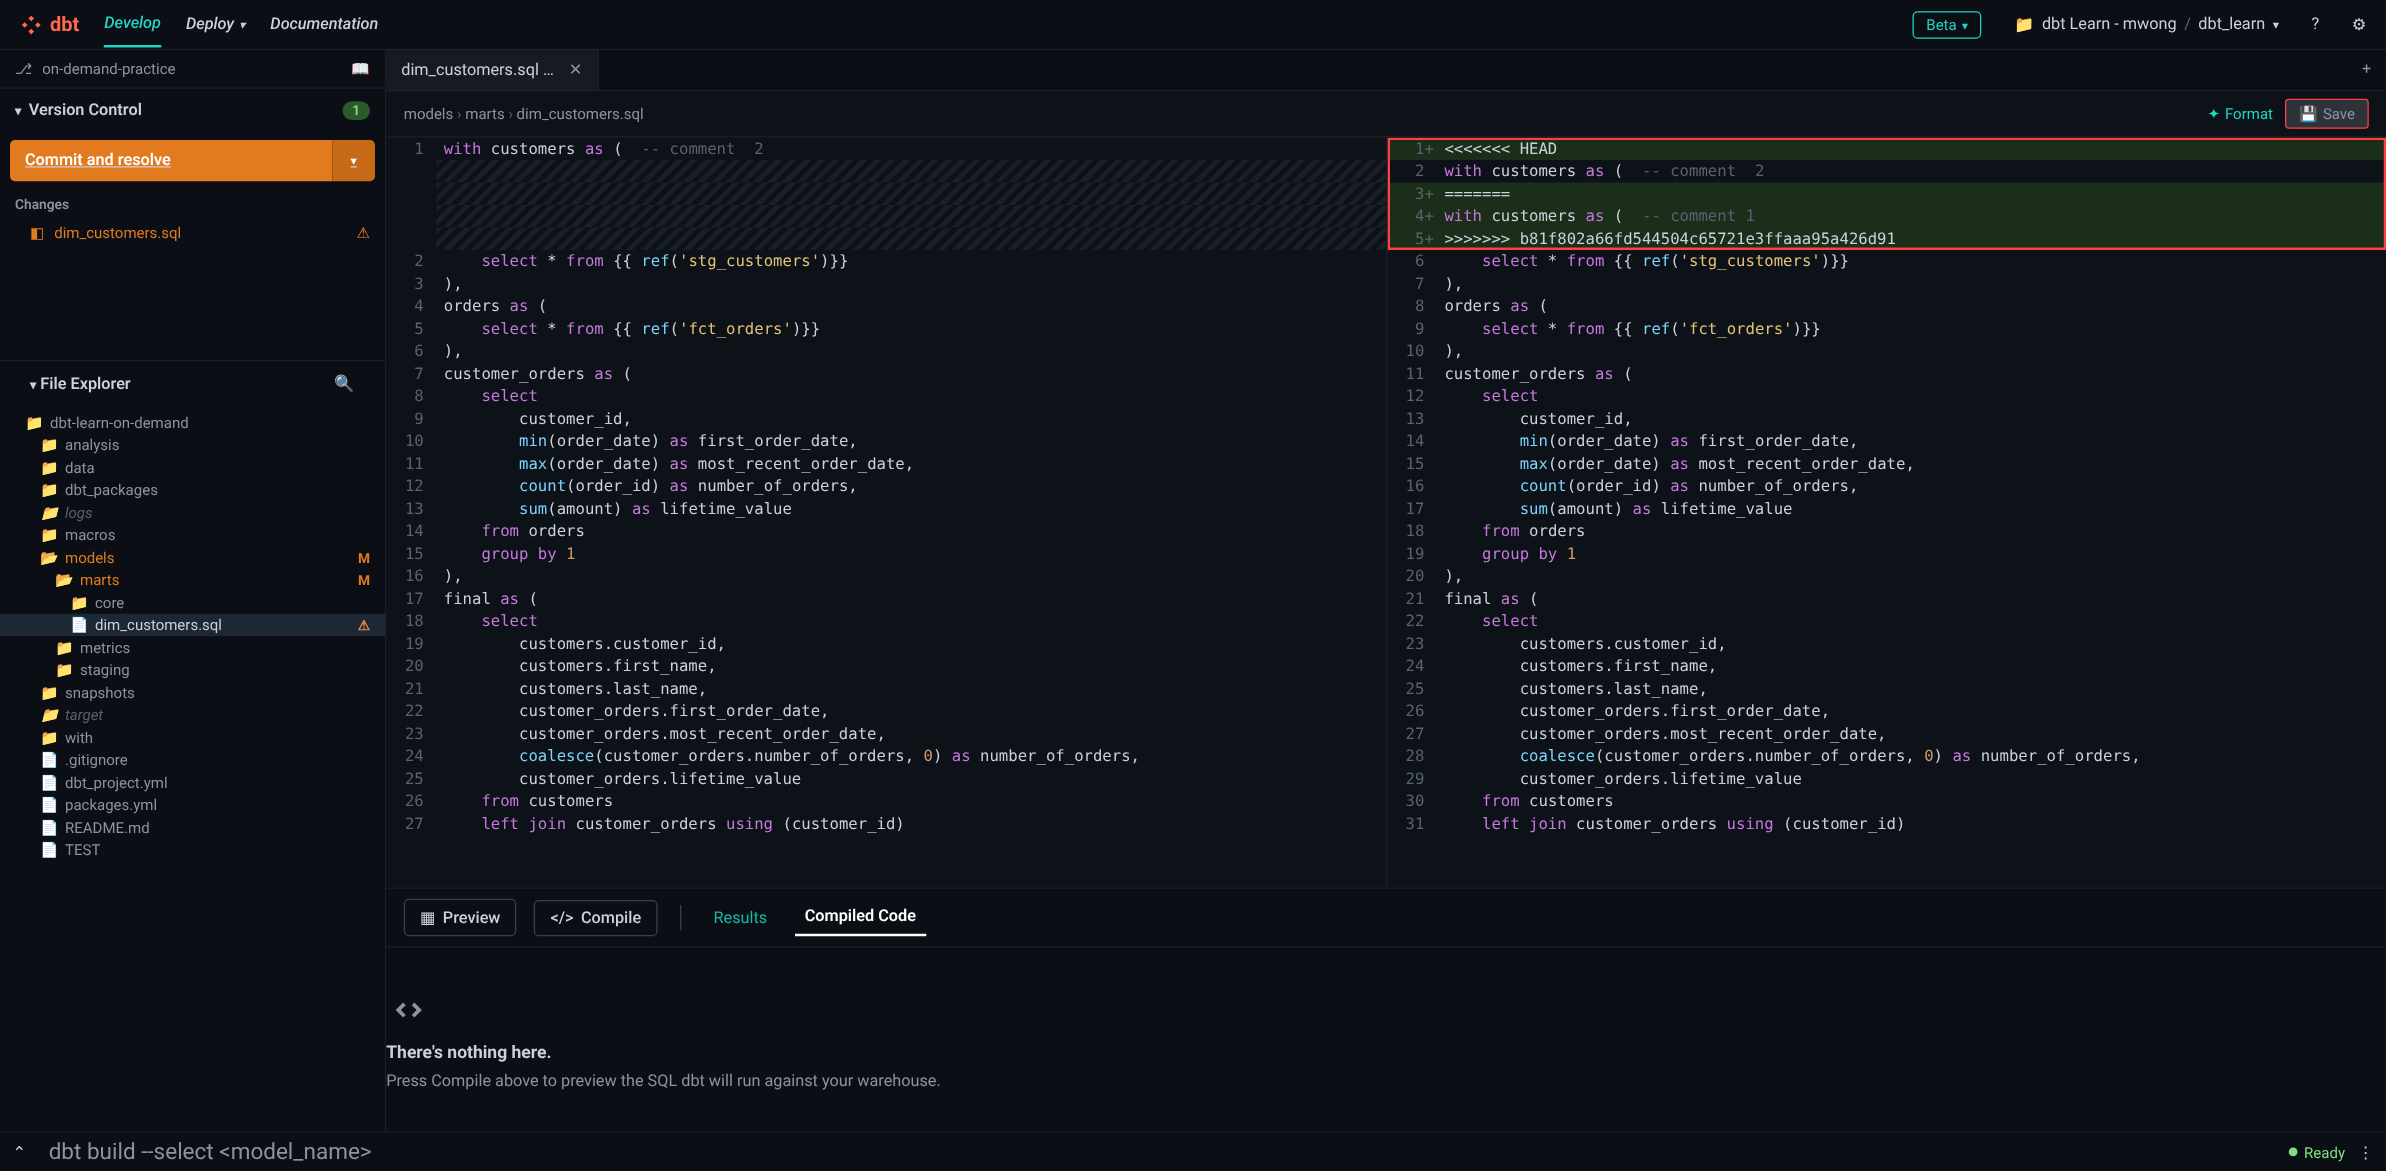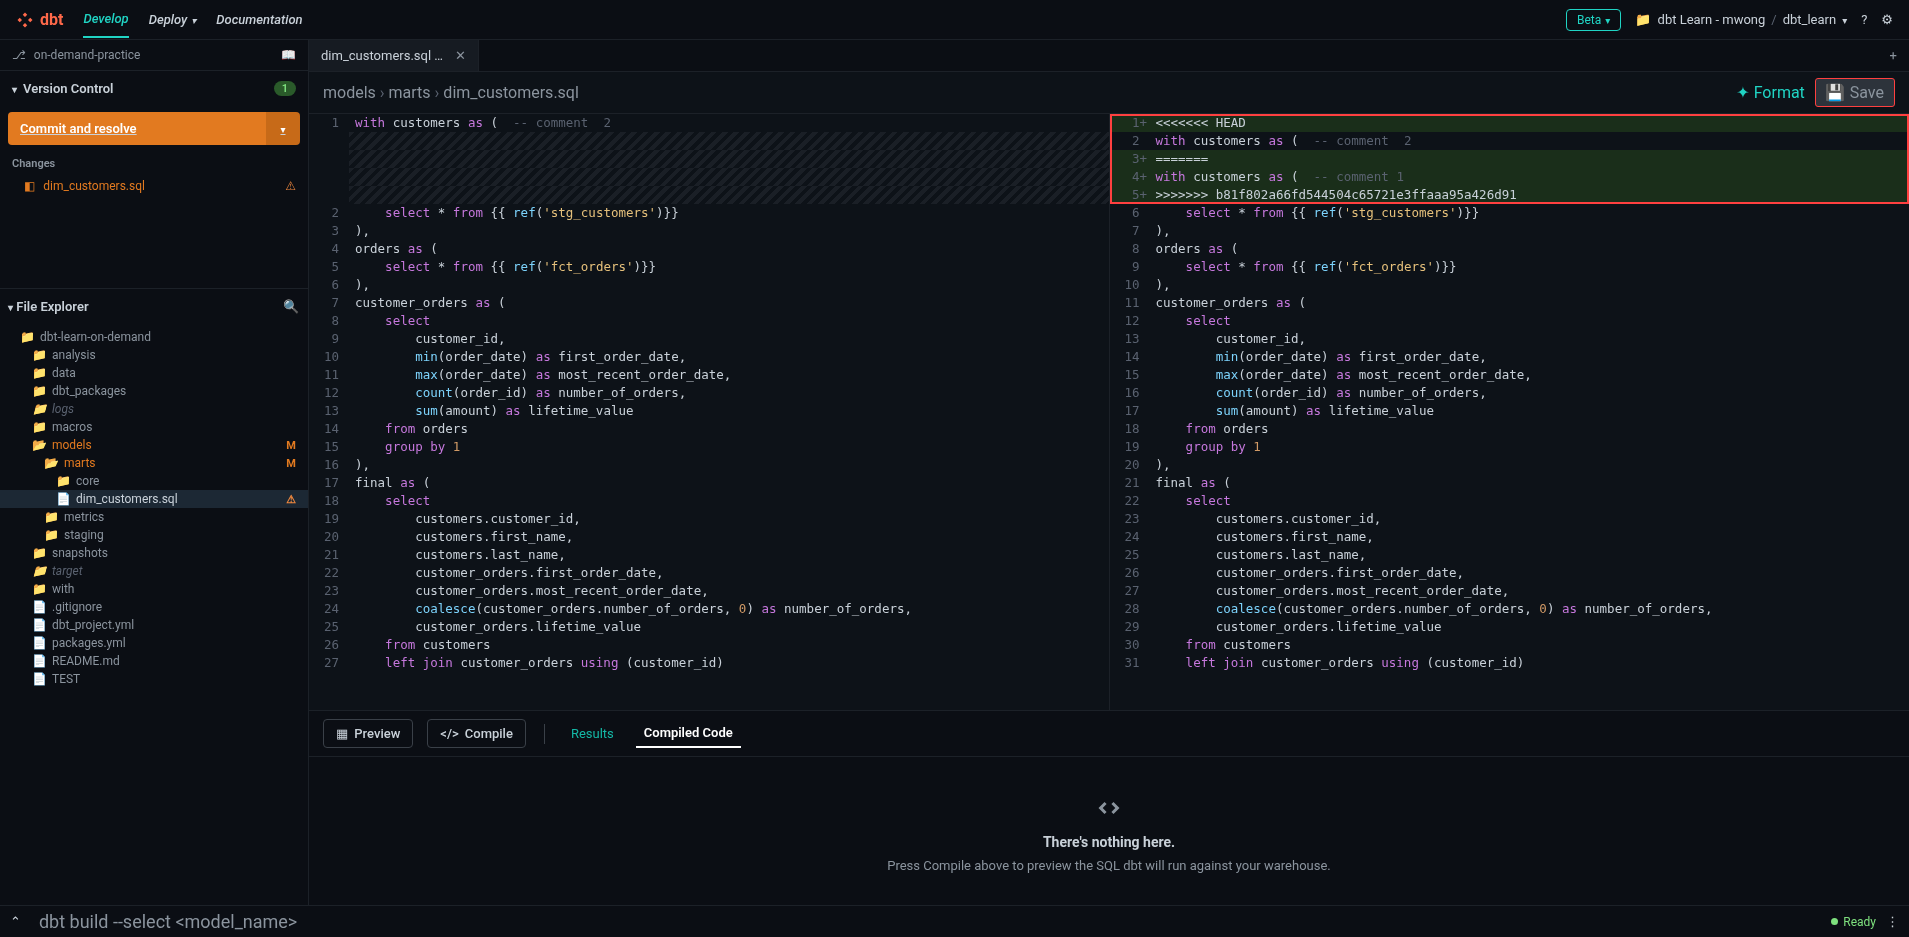--- a/index.html
+++ b/index.html
@@ -5,21 +5,21 @@
 * { margin: 0; padding: 0; box-sizing: border-box; }
 body { font-family: -apple-system, BlinkMacSystemFont, "Segoe UI", Roboto, sans-serif; background: #0d1117; color: #c9d1d9; font-size: 13px; overflow: hidden; }
 
 
 .topnav { height: 40px; background: #0b0e14; display: flex; align-items: center; padding: 0 16px; border-bottom: 1px solid #1c2128; }
 .logo { display: flex; align-items: center; gap: 6px; color: #ff694a; font-weight: 700; font-size: 16px; margin-right: 20px; }
 .logo svg { width: 18px; height: 18px; }
 .nav-links { display: flex; gap: 20px; font-style: italic; }
 .nav-link { color: #c9d1d9; cursor: pointer; padding: 10px 0; font-size: 13px; font-weight: 500; display: flex; align-items: center; gap: 4px; }
 .nav-link.active { color: #20d4c4; border-bottom: 2px solid #20d4c4; }
-.nav-right { margin-left: auto; display: flex; align-items: center; gap: 14px; }
+.nav-right { margin-left: auto; display: flex; align-items: center; gap: 26px; }
 .beta-tag { border: 1px solid #20d4c4; color: #20d4c4; padding: 3px 10px; border-radius: 4px; font-size: 12px; display: flex; align-items: center; gap: 4px; }
 .breadcrumb-top { display: flex; align-items: center; gap: 6px; color: #c9d1d9; font-size: 13px; }
 .breadcrumb-top .sep { color: #5a6270; }
 .icon-btn { color: #c9d1d9; cursor: pointer; }
 
 
 .main-layout { display: flex; height: calc(100vh - 40px - 32px); }
 .sidebar { width: 309px; background: #0b0e14; display: flex; flex-direction: column; border-right: 1px solid #1c2128; }
 
 
@@ -30,21 +30,21 @@
 .section-header .badge { margin-left: auto; background: #2a5a2a; color: #7ee07e; border-radius: 10px; padding: 1px 8px; font-size: 11px; }
 
 .commit-btn { display: flex; margin: 6px 8px; text-decoration: underline; }
 .commit-btn .main { flex: 1; background: #e27a20; color: #fff; padding: 9px 12px; font-weight: 600; font-size: 13px; border-radius: 4px 0 0 4px; cursor: pointer; }
 .commit-btn .caret { background: #c76a18; color: #fff; width: 34px; display: flex; align-items: center; justify-content: center; border-radius: 0 4px 4px 0; cursor: pointer; }
 
 .changes-label { padding: 6px 12px 4px; font-size: 11px; font-weight: 600; color: #8b949e; }
 .change-item { display: flex; align-items: center; gap: 8px; padding: 5px 12px 5px 24px; font-size: 12px; color: #e27a20; cursor: pointer; }
 .change-item .warn { margin-left: auto; color: #f0883e; }
 
-.file-explorer-header { display: flex; align-items: center; padding: 10px 8px; font-weight: 600; border-top: 1px solid #1c2128; margin-top: 90px; }
+.file-explorer-header { display: flex; align-items: center; padding: 10px 24px; font-weight: 600; border-top: 1px solid #1c2128; margin-top: 90px; }
 .file-explorer-header .search { margin-left: auto; color: #8b949e; cursor: pointer; }
 
 .tree { font-size: 12px; overflow-y: auto; flex: 1; padding: 4px 0; }
 .tree-item { display: flex; align-items: center; gap: 6px; padding: 2px 12px; cursor: pointer; color: #8b949e; }
 .tree-item.l1 { padding-left: 20px; }
 .tree-item.l2 { padding-left: 32px; }
 .tree-item.l3 { padding-left: 44px; }
 .tree-item.l4 { padding-left: 56px; }
 .tree-item.modified { color: #e27a20; }
 .tree-item .status { margin-left: auto; font-weight: 700; font-size: 11px; }
@@ -55,21 +55,21 @@
 .tree-item.active { background: #1c2834; color: #c9d1d9; }
 
 
 .editor-area { flex: 1; display: flex; flex-direction: column; background: #0d1218; min-width: 0; }
 .tabs-bar { display: flex; background: #0b0e14; border-bottom: 1px solid #1c2128; align-items: stretch; }
 .file-tab { display: flex; align-items: center; gap: 8px; padding: 8px 12px; background: #161b22; border-right: 1px solid #1c2128; font-size: 13px; max-width: 170px; }
 .file-tab .name { overflow: hidden; text-overflow: ellipsis; white-space: nowrap; }
 .file-tab .close { color: #8b949e; cursor: pointer; }
 .tab-add { margin-left: auto; padding: 8px 12px; color: #8b949e; cursor: pointer; }
 
-.path-bar { display: flex; align-items: center; padding: 6px 14px; font-size: 16px; color: #8b949e; border-bottom: 1px solid #1c2128; gap: 8px; }
+.path-bar { display: flex; align-items: center; padding: 6px 14px; font-size: 12px; color: #8b949e; border-bottom: 1px solid #1c2128; gap: 8px; }
 .path-bar .sep { color: #5a6270; }
 .path-actions { margin-left: auto; display: flex; gap: 10px; }
 .path-actions .format { color: #20d4c4; cursor: pointer; display: flex; align-items: center; gap: 4px; }
 .path-actions .save { background: #2d333b; padding: 4px 10px; border-radius: 3px; color: #8b949e; display: flex; align-items: center; gap: 4px; border: 1px solid #ff4040; }
 
 
 .diff-container { flex: 1; display: flex; overflow: hidden; font-family: "SF Mono", Monaco, Consolas, monospace; font-size: 12.5px; position: relative; }
 .diff-pane { flex: 1; overflow: auto; min-width: 0; }
 .diff-pane.left { border-right: 1px solid #1c2128; }
 .code-line { display: flex; min-height: 18px; line-height: 18px; white-space: pre; }
@@ -87,21 +87,21 @@
 .cmt { color: #5a6270; }
 .op { color: #c9d1d9; }
 .id { color: #c9d1d9; }
 
 
 .bottom-panel { height: 195px; border-top: 1px solid #1c2128; background: #0b0e14; display: flex; flex-direction: column; }
 .bottom-tabs { display: flex; align-items: center; gap: 14px; padding: 8px 14px; border-bottom: 1px solid #1c2128; }
 .btn-outline { border: 1px solid #3a4048; padding: 6px 12px; border-radius: 4px; cursor: pointer; display: flex; align-items: center; gap: 6px; font-size: 13px; font-weight: 500; }
 .bottom-tab { padding: 6px 8px; cursor: pointer; font-size: 13px; color: #14b8a6; }
 .bottom-tab.active { color: #fff; border-bottom: 2px solid #fff; font-weight: 600; }
-.empty-state { flex: 1; display: flex; flex-direction: column; align-items: center; justify-content: center; gap: 8px; color: #8b949e; }
+.empty-state { flex: 1; display: flex; flex-direction: column; align-items: flex-start; justify-content: center; gap: 8px; color: #8b949e; }
 .empty-state .title { font-weight: 700; color: #c9d1d9; font-size: 14px; }
 .empty-state svg { width: 36px; height: 36px; fill: #8b949e; }
 
 
 .footer { height: 32px; background: #0b0e14; border-top: 1px solid #1c2128; display: flex; align-items: center; padding: 0 10px; gap: 10px; }
 .footer .cmd { flex: 1; color: #8b949e; font-size: 18px; padding: 4px 8px; }
 .footer .ready { color: #7ee07e; font-size: 12px; display:flex; align-items:center; gap:5px; }
 .footer .dot { width:7px; height:7px; border-radius:50%; background:#7ee07e; }
 
 

